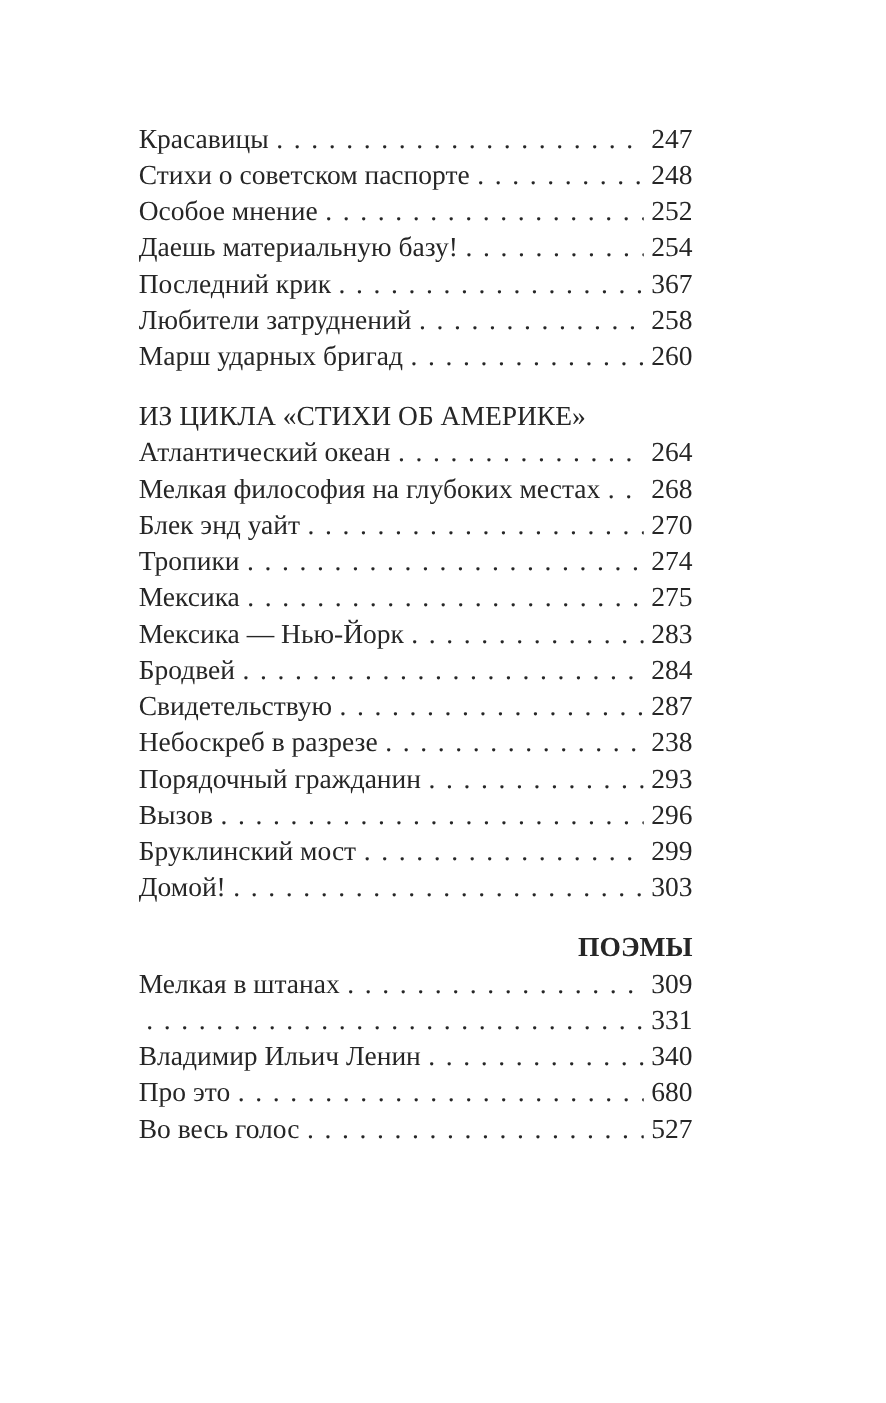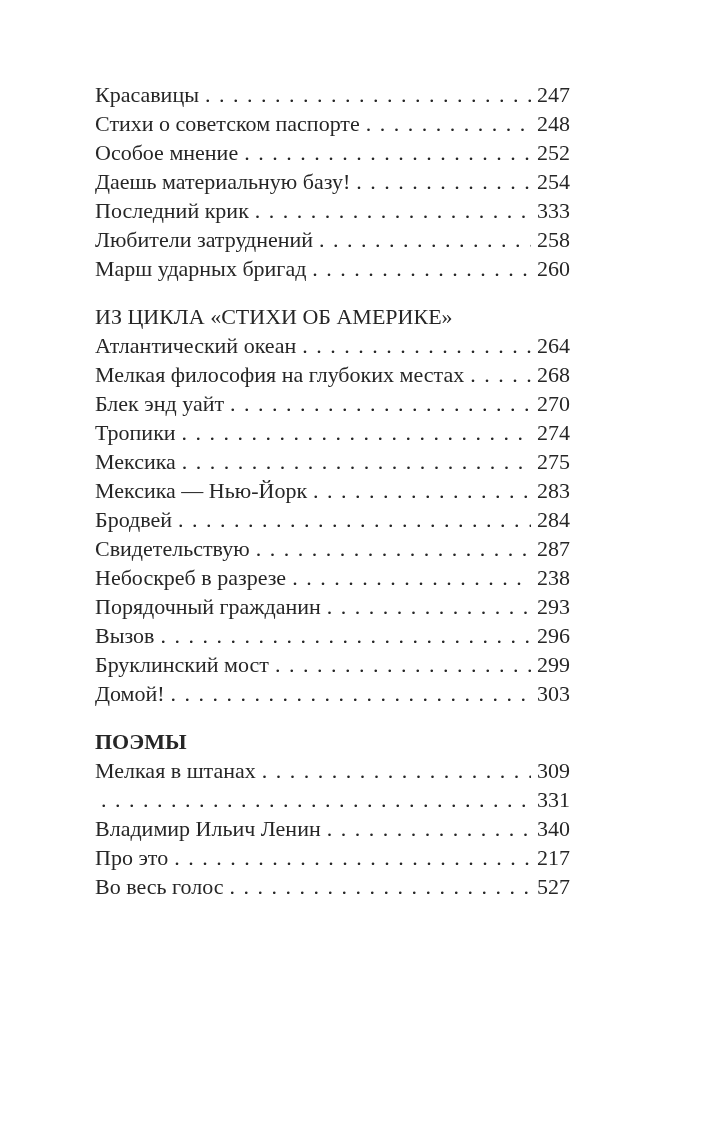--- a/index.html
+++ b/index.html
@@ -13,27 +13,27 @@
     height: 1122px;
     background: #ffffff;
     overflow: hidden;
     font-family: "Liberation Serif", "DejaVu Serif", serif;
     font-size: 22px;
     line-height: 29px;
     color: #262626;
     box-sizing: border-box;
     padding: 80px 139px 0 95px;
   }
-  .toc-section { margin: 0; padding: 0; }
+  .toc-section { margin: 16px; padding: 0; }
   .sec-heading {
     margin-top: 19px;
     white-space: nowrap;
   }
   .sec-heading.center {
-    text-align: left;
+    text-align: right;
     font-weight: bold;
   }
   .row {
     display: flex;
     align-items: baseline;
   }
   .title {
     white-space: nowrap;
     flex: 0 0 auto;
   }
@@ -74,21 +74,21 @@
           <span class="pagenum">252</span>
         </div>
         <div class="row">
           <span class="title">Даешь материальную базу!</span>
           <span class="leader" aria-hidden="true">. . . . . . . . . . . . . . . . . . . . . . . . . . . . . . . . . . . . . . . . . . . . . . . . . . . . . . . . . . . . </span>
           <span class="pagenum">254</span>
         </div>
         <div class="row">
           <span class="title">Последний крик</span>
           <span class="leader" aria-hidden="true">. . . . . . . . . . . . . . . . . . . . . . . . . . . . . . . . . . . . . . . . . . . . . . . . . . . . . . . . . . . . </span>
-          <span class="pagenum">333</span>
+          <span class="pagenum">367</span>
         </div>
         <div class="row">
           <span class="title">Любители затруднений</span>
           <span class="leader" aria-hidden="true">. . . . . . . . . . . . . . . . . . . . . . . . . . . . . . . . . . . . . . . . . . . . . . . . . . . . . . . . . . . . </span>
           <span class="pagenum">258</span>
         </div>
         <div class="row">
           <span class="title">Марш ударных бригад</span>
           <span class="leader" aria-hidden="true">. . . . . . . . . . . . . . . . . . . . . . . . . . . . . . . . . . . . . . . . . . . . . . . . . . . . . . . . . . . . </span>
           <span class="pagenum">260</span>
@@ -174,21 +174,21 @@
           <span class="pagenum">331</span>
         </div>
         <div class="row">
           <span class="title">Владимир Ильич Ленин</span>
           <span class="leader" aria-hidden="true">. . . . . . . . . . . . . . . . . . . . . . . . . . . . . . . . . . . . . . . . . . . . . . . . . . . . . . . . . . . . </span>
           <span class="pagenum">340</span>
         </div>
         <div class="row">
           <span class="title">Про это</span>
           <span class="leader" aria-hidden="true">. . . . . . . . . . . . . . . . . . . . . . . . . . . . . . . . . . . . . . . . . . . . . . . . . . . . . . . . . . . . </span>
-          <span class="pagenum">217</span>
+          <span class="pagenum">680</span>
         </div>
         <div class="row">
           <span class="title">Во весь голос</span>
           <span class="leader" aria-hidden="true">. . . . . . . . . . . . . . . . . . . . . . . . . . . . . . . . . . . . . . . . . . . . . . . . . . . . . . . . . . . . </span>
           <span class="pagenum">527</span>
         </div>
       </section>
     </div>
 </div>
 

